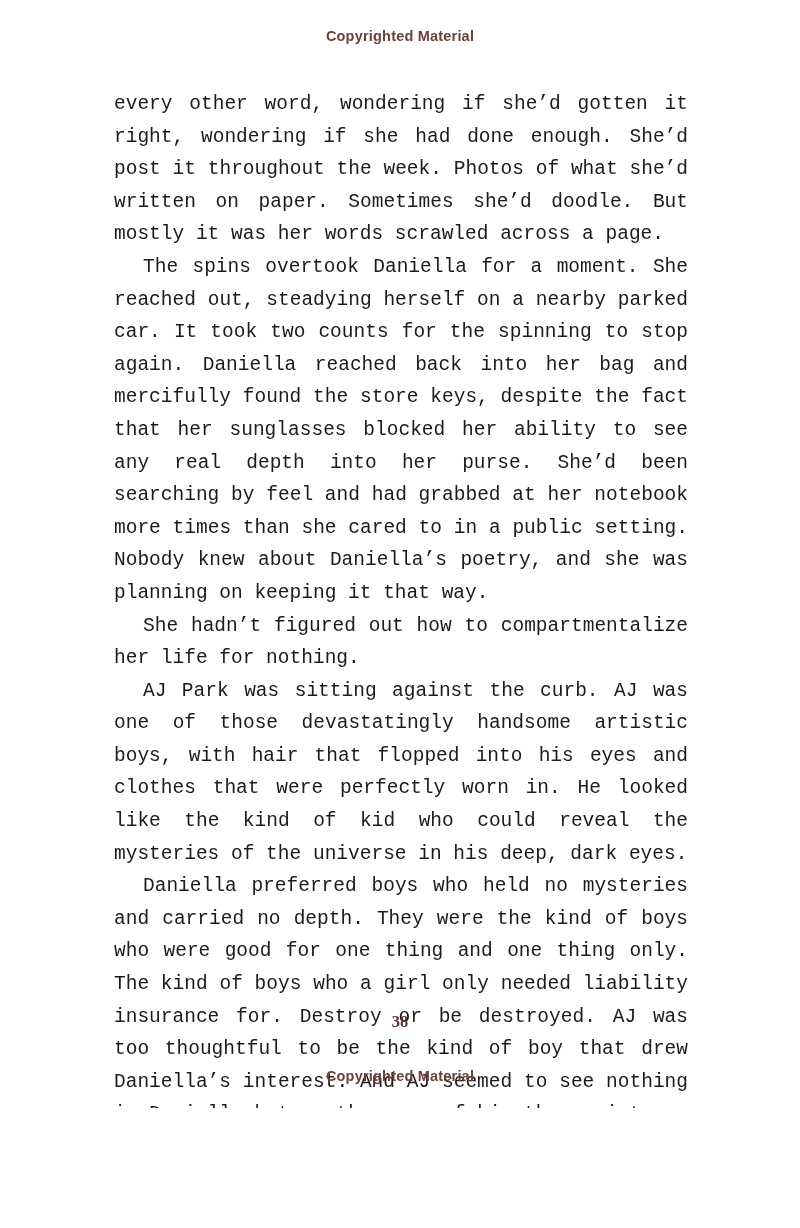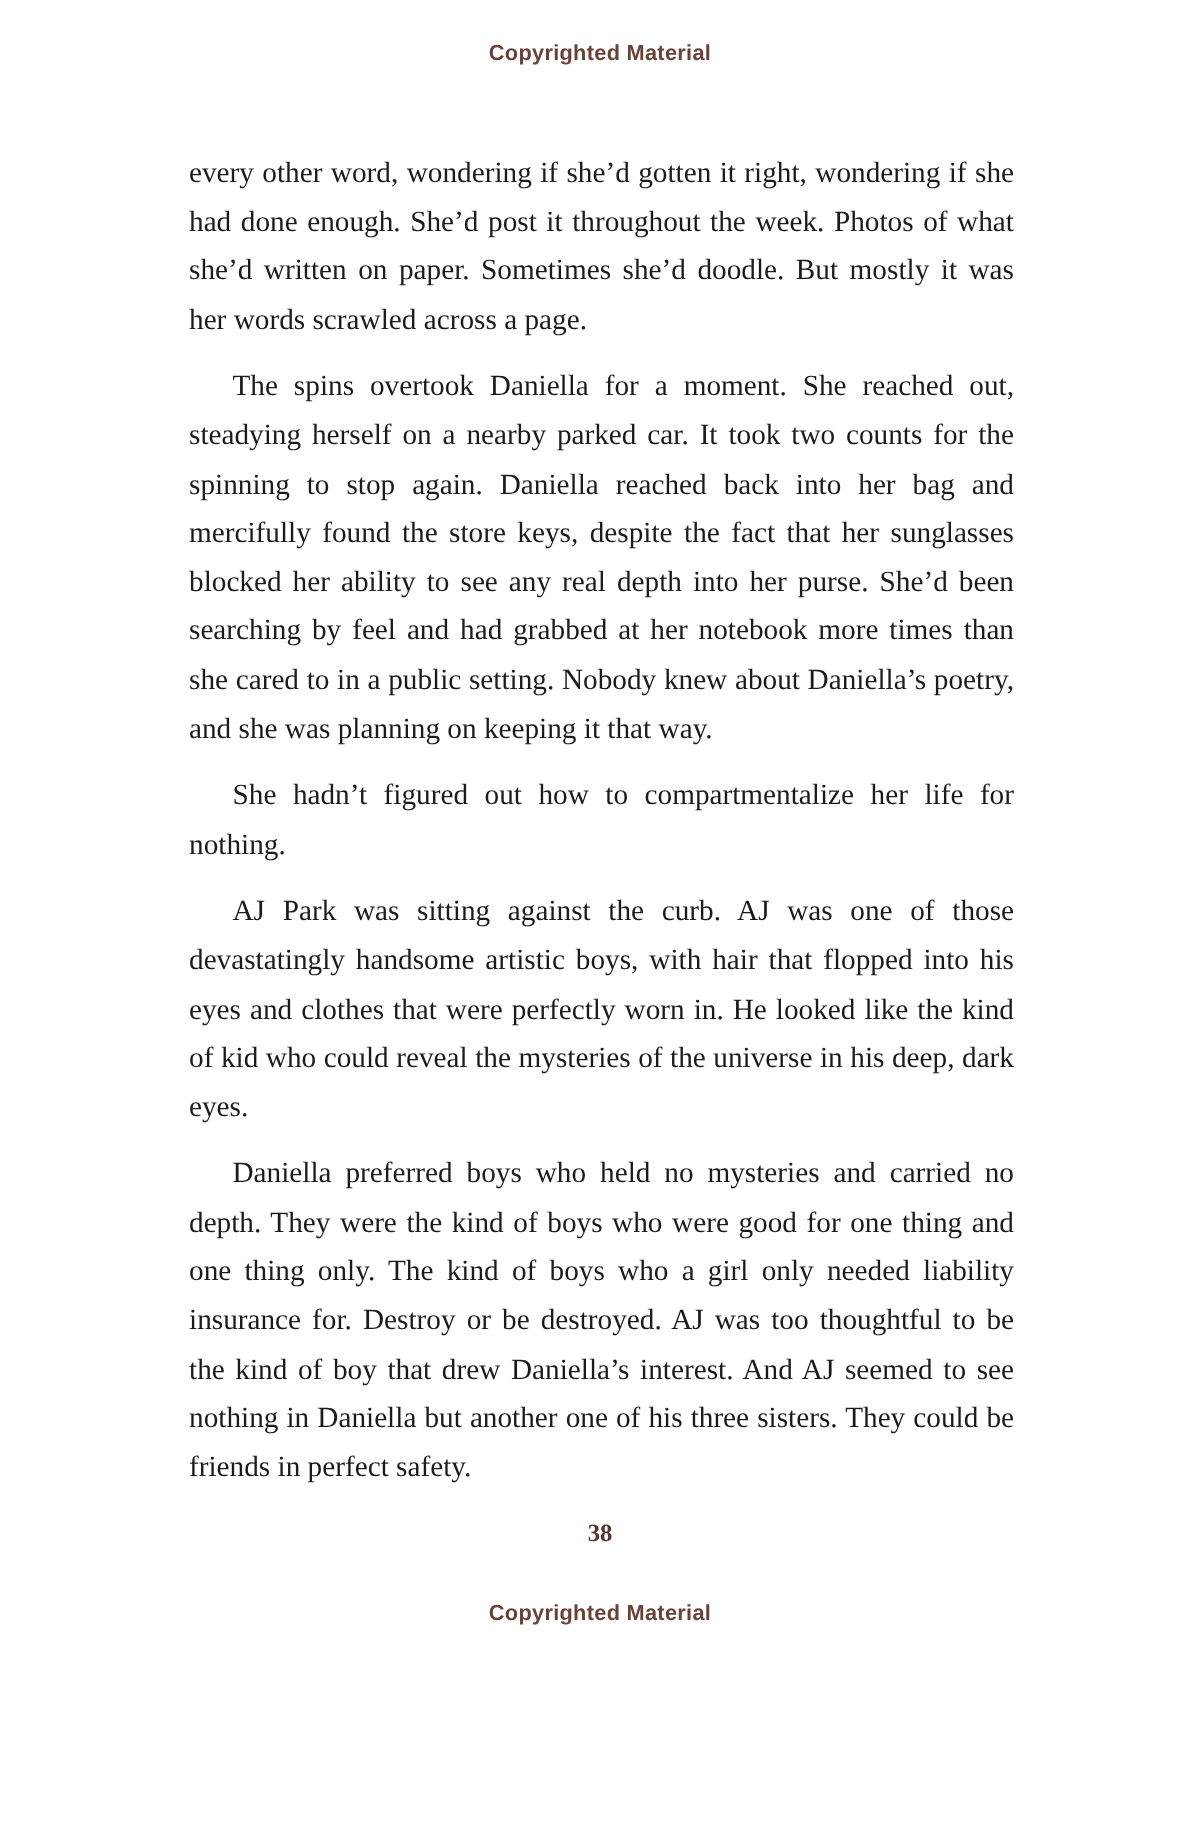--- a/index.html
+++ b/index.html
@@ -44,22 +44,23 @@
     position: absolute;
     top: 88px;
     left: 114px;
     width: 574px;
     font-size: 19.5px;
     line-height: 32.6px;
     color: #1b1b1b;
     text-align: justify;
   }
   .text-block p {
-    margin: 12px;
+    margin: 0;
     padding: 0;
+    font-family: Liberation Mono, monospace;
   }
   .text-block p.indent {
     text-indent: 29px;
   }
   .page-number {
     position: absolute;
     bottom: 76px;
     left: 0;
     right: 0;
     text-align: center;

